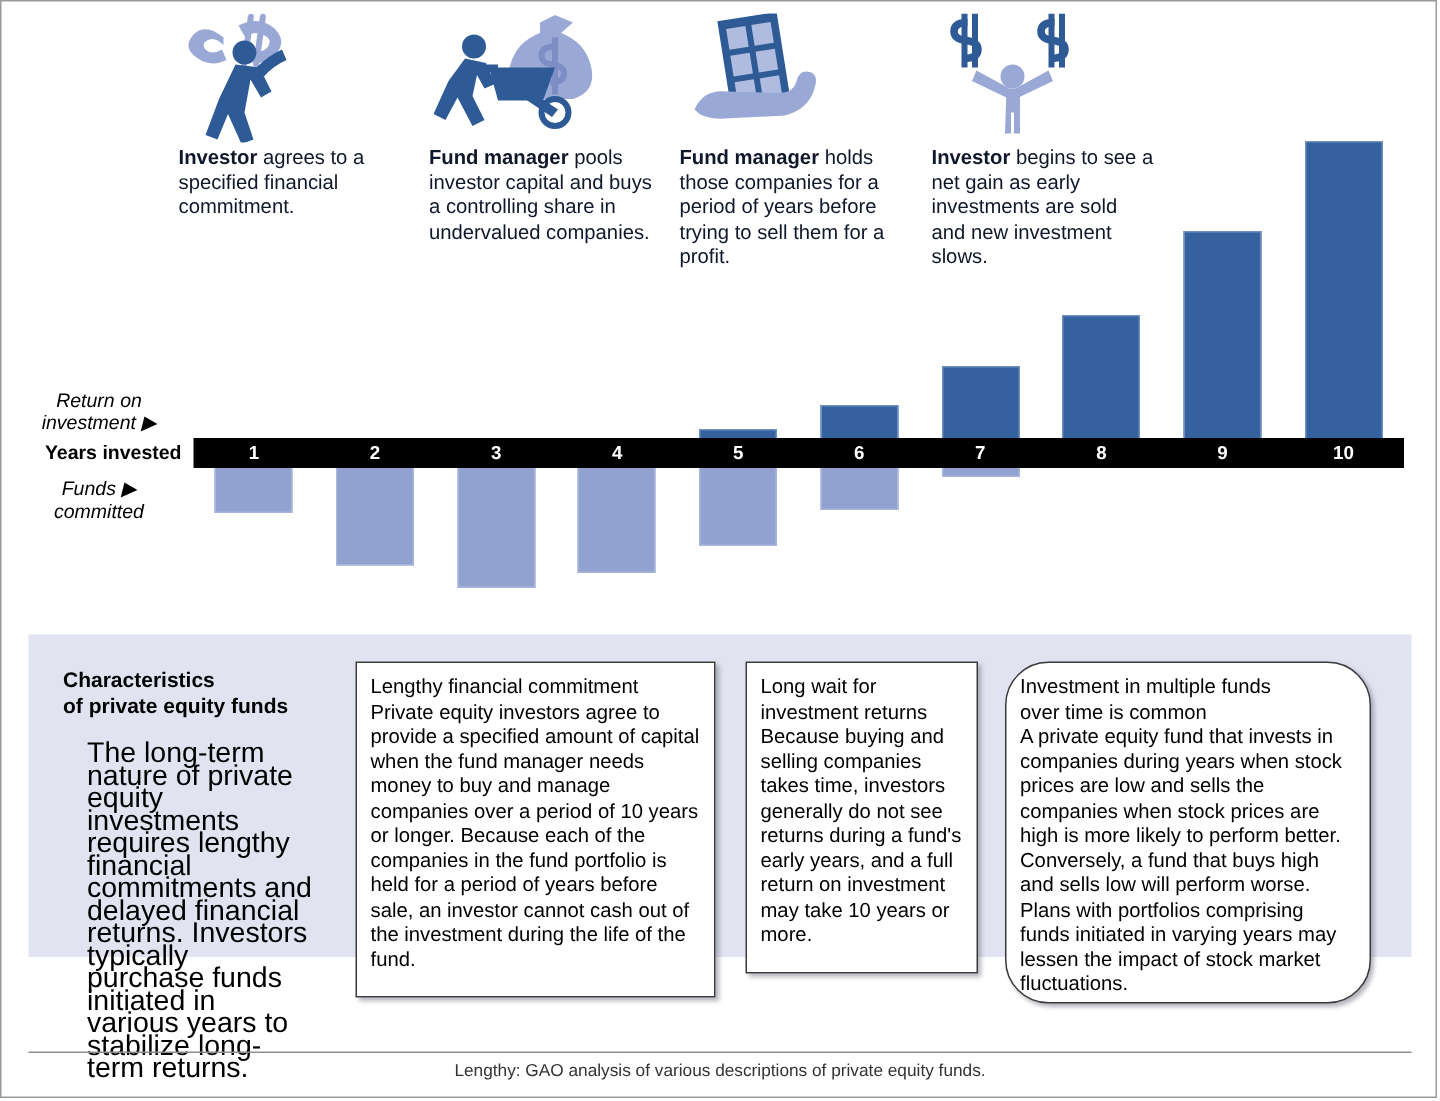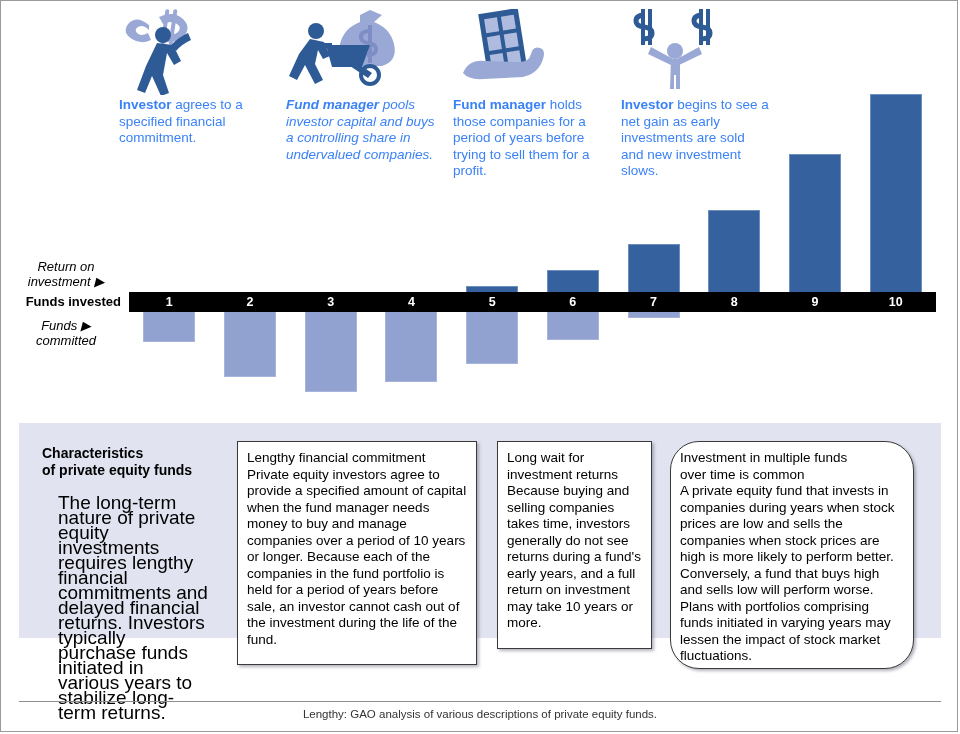--- a/index.html
+++ b/index.html
@@ -26,26 +26,26 @@
     position:absolute;
     width:150px;
   }
   .step .icon-wrap{
     height:88px;
     position:relative;
   }
   .step .caption{
     font-size:13.5px;
     line-height:16.5px;
-    color:#3b82f6;
+    color:#0f172a;
   }
   .step .caption b{font-weight:bold;}
 
   #step1{left:118px;top:8px;}
-  #step2{left:285px;top:8px;font-style:italic;}
+  #step2{left:285px;top:8px;}
   #step3{left:452px;top:8px;}
   #step4{left:620px;top:8px;}
 
   
   .chart{
     position:absolute;left:0;top:0;width:958px;height:420px;
   }
   .axis-bar{
     position:absolute;
     left:128px;top:291px;
@@ -233,21 +233,21 @@
     </div>
   </div>
 
   <div class="chart">
 
     <div class="lab ital" id="lab-roi">
       <span style="white-space:pre-line">Return on
 investment ▶</span>
     </div>
     <div class="lab bold" id="lab-years">
-      <span>Funds invested</span>
+      <span>Years invested</span>
     </div>
     <div class="lab ital" id="lab-funds">
       <span style="white-space:pre-line">Funds ▶
 committed</span>
     </div>
 
     <div id="bars-layer">
         <div class="bar-neg" style="left: 142px; width: 52px; height: 40px; top: 301px;"></div>
         <div class="bar-neg" style="left: 223px; width: 52px; height: 75px; top: 301px;"></div>
         <div class="bar-neg" style="left: 304px; width: 52px; height: 90px; top: 301px;"></div>

